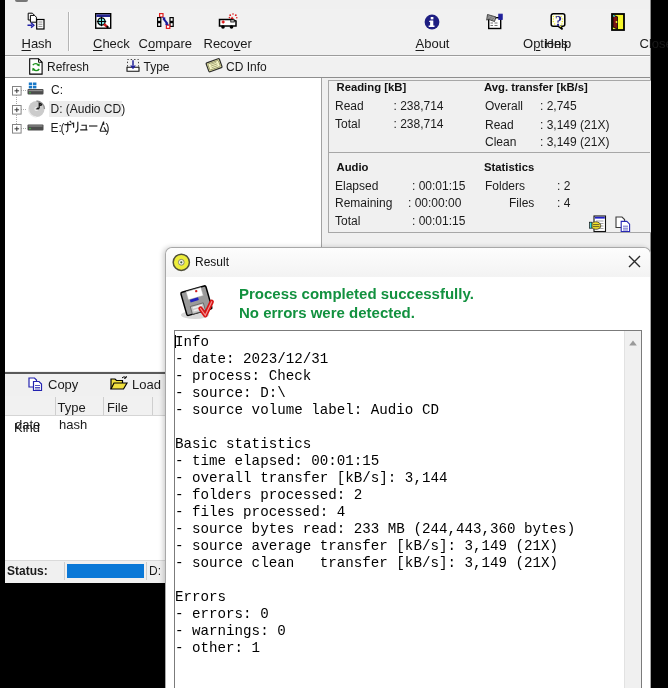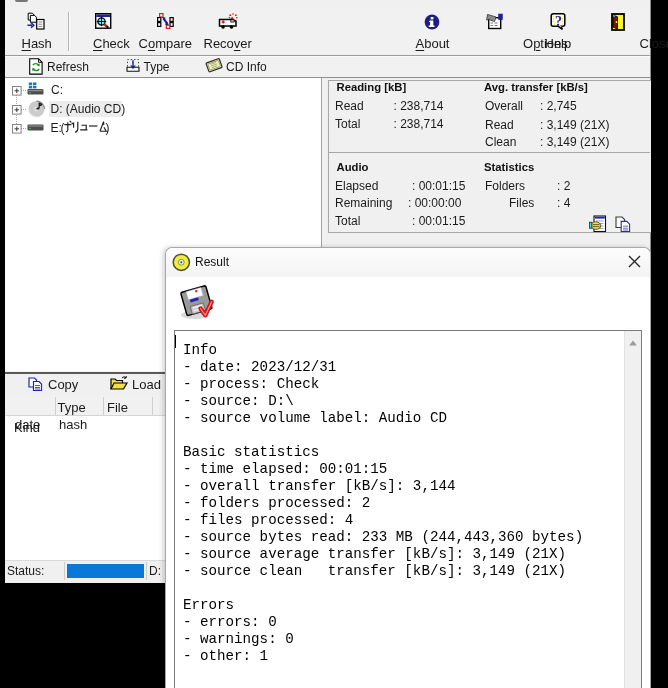--- a/index.html
+++ b/index.html
@@ -248,21 +248,21 @@
   <div class="ab" style="left:49.7px;top:397px;width:1px;height:18px;background:#cfcfcf;"></div>
   <div class="ab" style="left:98px;top:397px;width:1px;height:18px;background:#cfcfcf;"></div>
   <div class="ab" style="left:147px;top:397px;width:1px;height:18px;background:#cfcfcf;"></div>
   <span class="stxt" style="left:9px;top:420px;font-size:13px;">Kind</span>
   <span class="stxt" style="left:52.5px;top:399.5px;font-size:13px;">Type</span>
   <span class="stxt" style="left:102px;top:399.5px;font-size:13px;">File</span>
   <span class="stxt" style="left:10px;top:417px;font-size:13px;">date</span>
   <span class="stxt" style="left:54px;top:417px;font-size:13px;">hash</span>
 
   <div class="ab" style="left:0;top:560px;width:645px;height:22px;background:#f0f0f0;border-top:1px solid #dadada;"></div>
-  <span class="stxt" style="left:2px;top:563.5px;">Status:</span>
+  <span class="stxt" style="left:2px;top:563.5px;font-weight:bold;">Status:</span>
   <div class="ab" style="left:59px;top:562px;width:1px;height:18px;background:#cdcdcd;"></div>
   <div class="ab" style="left:62px;top:563.5px;width:77px;height:14.5px;background:#0a78d7;"></div>
   <div class="ab" style="left:140.5px;top:562px;width:1px;height:18px;background:#cdcdcd;"></div>
   <span class="stxt" style="left:144px;top:563.5px;">D: (Audio CD)</span>
 </div>
 
 <div id="dlg" class="ab" style="left:165px;top:247px;width:483.5px;height:451px;background:#ffffff;border:1px solid #a8a8a8;border-bottom:none;border-radius:7px 7px 0 0;box-shadow:-2px 0 5px rgba(0,0,0,0.18);">
   <div class="ab" style="left:0;top:0;width:483.5px;height:29px;background:linear-gradient(#fdfdfd,#f3f3f3);border-radius:7px 7px 0 0;"></div>
   <svg class="ab" style="left:6px;top:5px;" width="19" height="19" viewBox="0 0 19 19">
     <circle cx="9.3" cy="9.3" r="8.1" fill="#eded3a" stroke="#50503a" stroke-width="1.5"></circle>
@@ -279,23 +279,24 @@
       <rect x="5.5" y="4.5" width="26" height="24" rx="1.5" fill="#9a9a9a" stroke="#000" stroke-width="1.5"></rect>
       <path d="M11,5 h15.5 v8.5 h-15.5 z" fill="#fff" stroke="#aaa" stroke-width="0.5"></path>
       <circle cx="21" cy="7.3" r="1.2" fill="#d02020"></circle>
       <rect x="12.5" y="13.8" width="8.5" height="2.8" fill="#2020c0"></rect>
       <rect x="11" y="20.5" width="13.5" height="8" fill="#c8c8c8" stroke="#555" stroke-width="0.7"></rect>
       <path d="M13,22.5 h9.5 M13,25.5 h9.5" stroke="#eee" stroke-width="1.5"></path>
     </g>
     <path d="M22.5,24.5 l4.8,6.8 6.4,-13.6" fill="none" stroke="#d81414" stroke-width="4.4" stroke-linecap="round" stroke-linejoin="round"></path>
     <path d="M22.5,24.5 l4.8,6.8 6.4,-13.6" fill="none" stroke="#f49090" stroke-width="1.2" stroke-linecap="round"></path>
   </svg>
+  <div class="ab" style="left:73px;top:35.5px;font-size:15px;font-weight:bold;color:#12913f;line-height:19.5px;white-space:nowrap;">Process completed successfully.<br>No errors were detected.</div>
 
   <div class="ab" style="left:7.5px;top:82px;width:466px;height:369px;background:#fff;border:1px solid #7b7b7b;border-bottom:none;">
-    <pre style="margin:8px;position:absolute;left:0.5px;top:3px;font-family:'Liberation Mono',monospace;font-size:14.2px;line-height:17px;color:#000;">Info
+    <pre style="margin:0;position:absolute;left:0.5px;top:3px;font-family:'Liberation Mono',monospace;font-size:14.2px;line-height:17px;color:#000;">Info
 - date: 2023/12/31
 - process: Check
 - source: D:\
 - source volume label: Audio CD
 
 Basic statistics
 - time elapsed: 00:01:15
 - overall transfer [kB/s]: 3,144
 - folders processed: 2
 - files processed: 4

